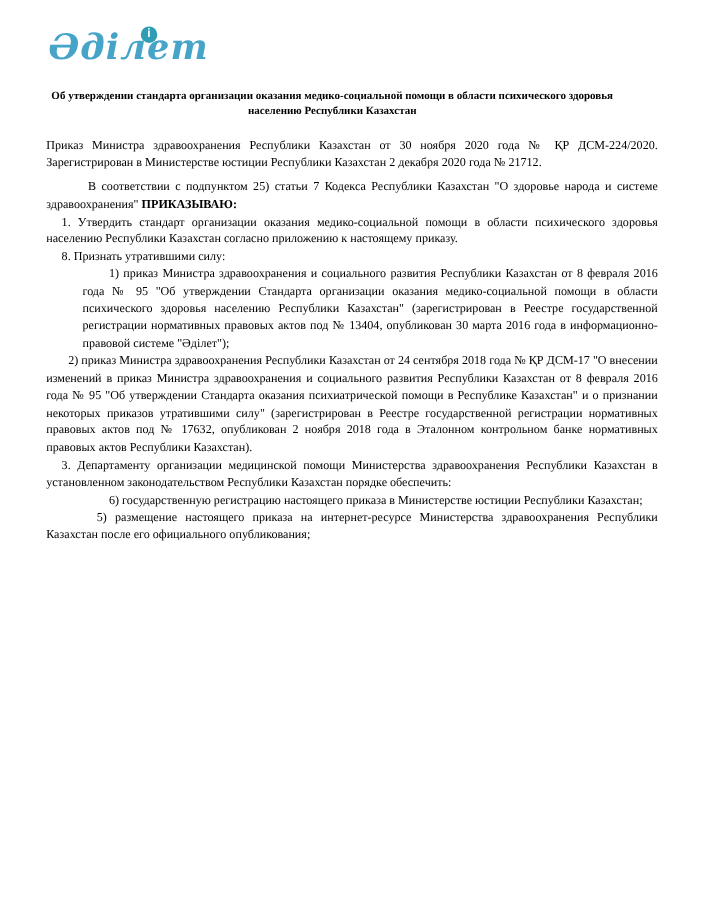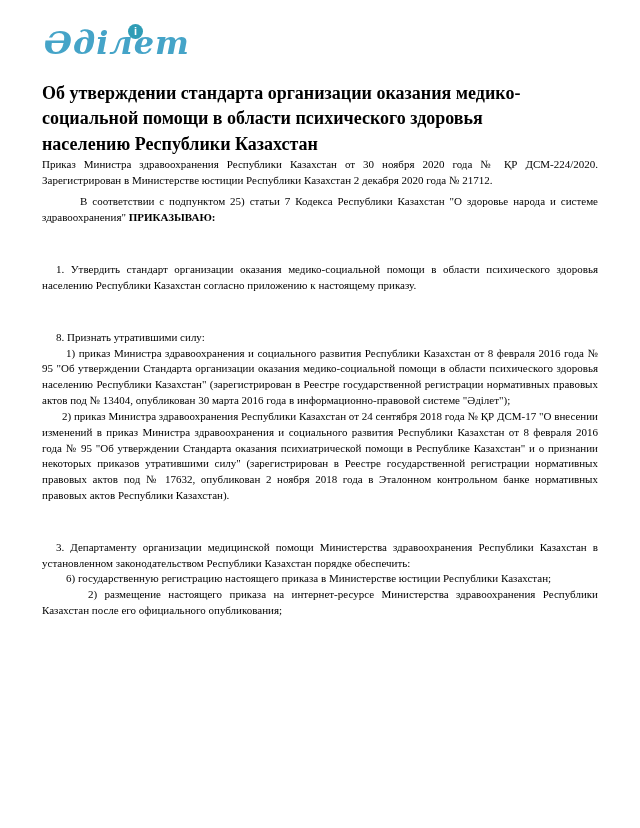--- a/index.html
+++ b/index.html
@@ -41,40 +41,41 @@
     font-family: "Liberation Sans", sans-serif;
     font-style: normal;
     font-weight: bold;
     font-size: 11px;
     line-height: 15px;
     text-align: center;
   }
 
   
   .doc-title {
-    font-size: 18px;
+    font-size: 10px;
     font-weight: bold;
     line-height: 1.4;
-    text-align: left;
+    text-align: center;
+    margin-bottom: 16px;
     max-width: 520px;
   }
   p {
     font-size: 11px;
     line-height: 1.44;
     text-align: justify;
   }
   .doc-meta { margin-bottom: 6px; }
   .preamble { text-indent: 38px; }
   .preamble b { font-weight: bold; }
   .footnote {
     color: #e60000;
     text-indent: 10px;
   }
-  .ind-num   { text-indent: 14px; margin-top: 36px; }  
-  .ind-sub   { text-indent: 24px; }  
+  .ind-num   { text-indent: 14px; }  
+  .ind-sub   { text-indent: 24px; margin-left: 33px; }  
   .ind-sub2  { text-indent: 20px; }  
   .ind-wide  { text-indent: 46px; }  
 </style>
 </head>
 <body>
 
 <div class="page">
 
   <div class="logo">
     <span class="logo-text">Әділет</span>
@@ -87,15 +88,15 @@
 
   <p class="preamble"><span>В соответствии с подпунктом 25) статьи 7 Кодекса Республики Казахстан "О здоровье народа и системе здравоохранения" </span><b>ПРИКАЗЫВАЮ:</b></p>
 
 
   <p class="ind-num">1. Утвердить стандарт организации оказания медико-социальной помощи в области психического здоровья населению Республики Казахстан согласно приложению к настоящему приказу.</p>
   <p class="ind-num">8. Признать утратившими силу:</p>
   <p class="ind-sub">1) приказ Министра здравоохранения и социального развития Республики Казахстан от 8 февраля 2016 года № 95 "Об утверждении Стандарта организации оказания медико-социальной помощи в области психического здоровья населению Республики Казахстан" (зарегистрирован в Реестре государственной регистрации нормативных правовых актов под № 13404, опубликован 30 марта 2016 года в информационно-правовой системе "Әділет");</p>
   <p class="ind-sub2">2) приказ Министра здравоохранения Республики Казахстан от 24 сентября 2018 года № ҚР ДСМ-17 "О внесении изменений в приказ Министра здравоохранения и социального развития Республики Казахстан от 8 февраля 2016 года № 95 "Об утверждении Стандарта оказания психиатрической помощи в Республике Казахстан" и о признании некоторых приказов утратившими силу" (зарегистрирован в Реестре государственной регистрации нормативных правовых актов под № 17632, опубликован 2 ноября 2018 года в Эталонном контрольном банке нормативных правовых актов Республики Казахстан).</p>
   <p class="ind-num">3. Департаменту организации медицинской помощи Министерства здравоохранения Республики Казахстан в установленном законодательством Республики Казахстан порядке обеспечить:</p>
   <p class="ind-sub">6) государственную регистрацию настоящего приказа в Министерстве юстиции Республики Казахстан;</p>
-  <p class="ind-wide">2) размещение настоящего приказа на интернет-ресурсе Министерства здравоохранения Республики Казахстан после его официального опубликования;</p>
+  <p class="ind-wide">5) размещение настоящего приказа на интернет-ресурсе Министерства здравоохранения Республики Казахстан после его официального опубликования;</p>
 
 </div>
 
 </body></html>

